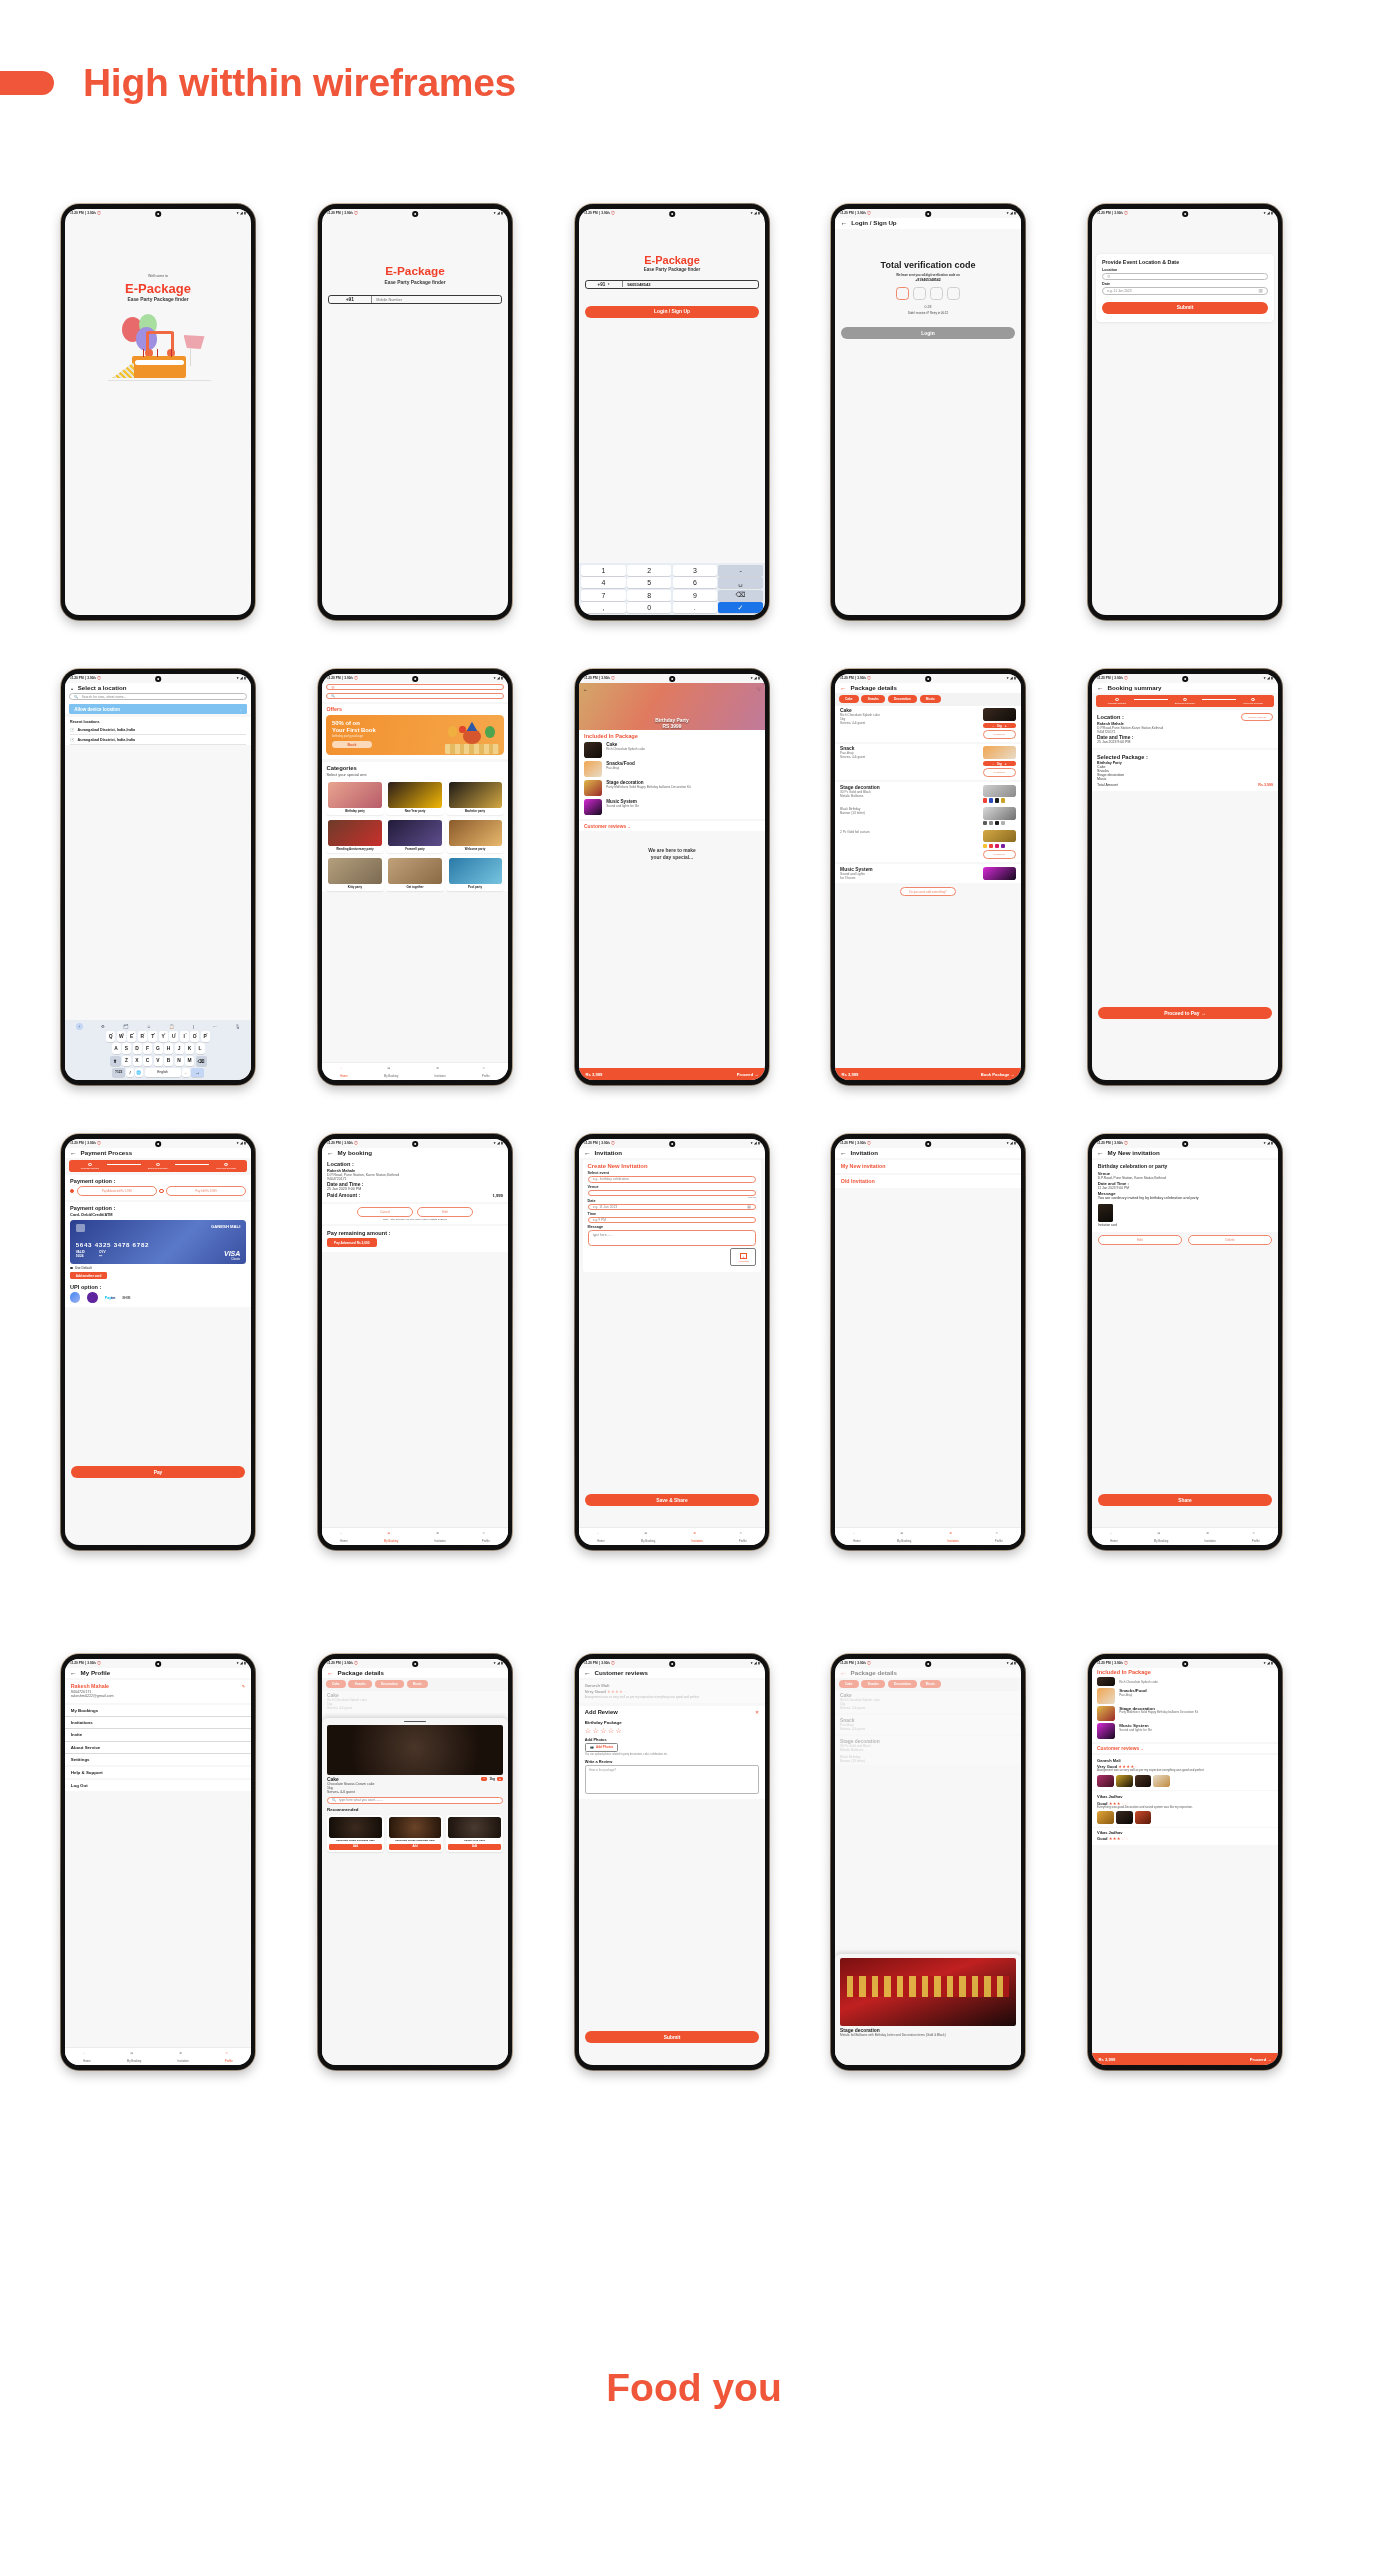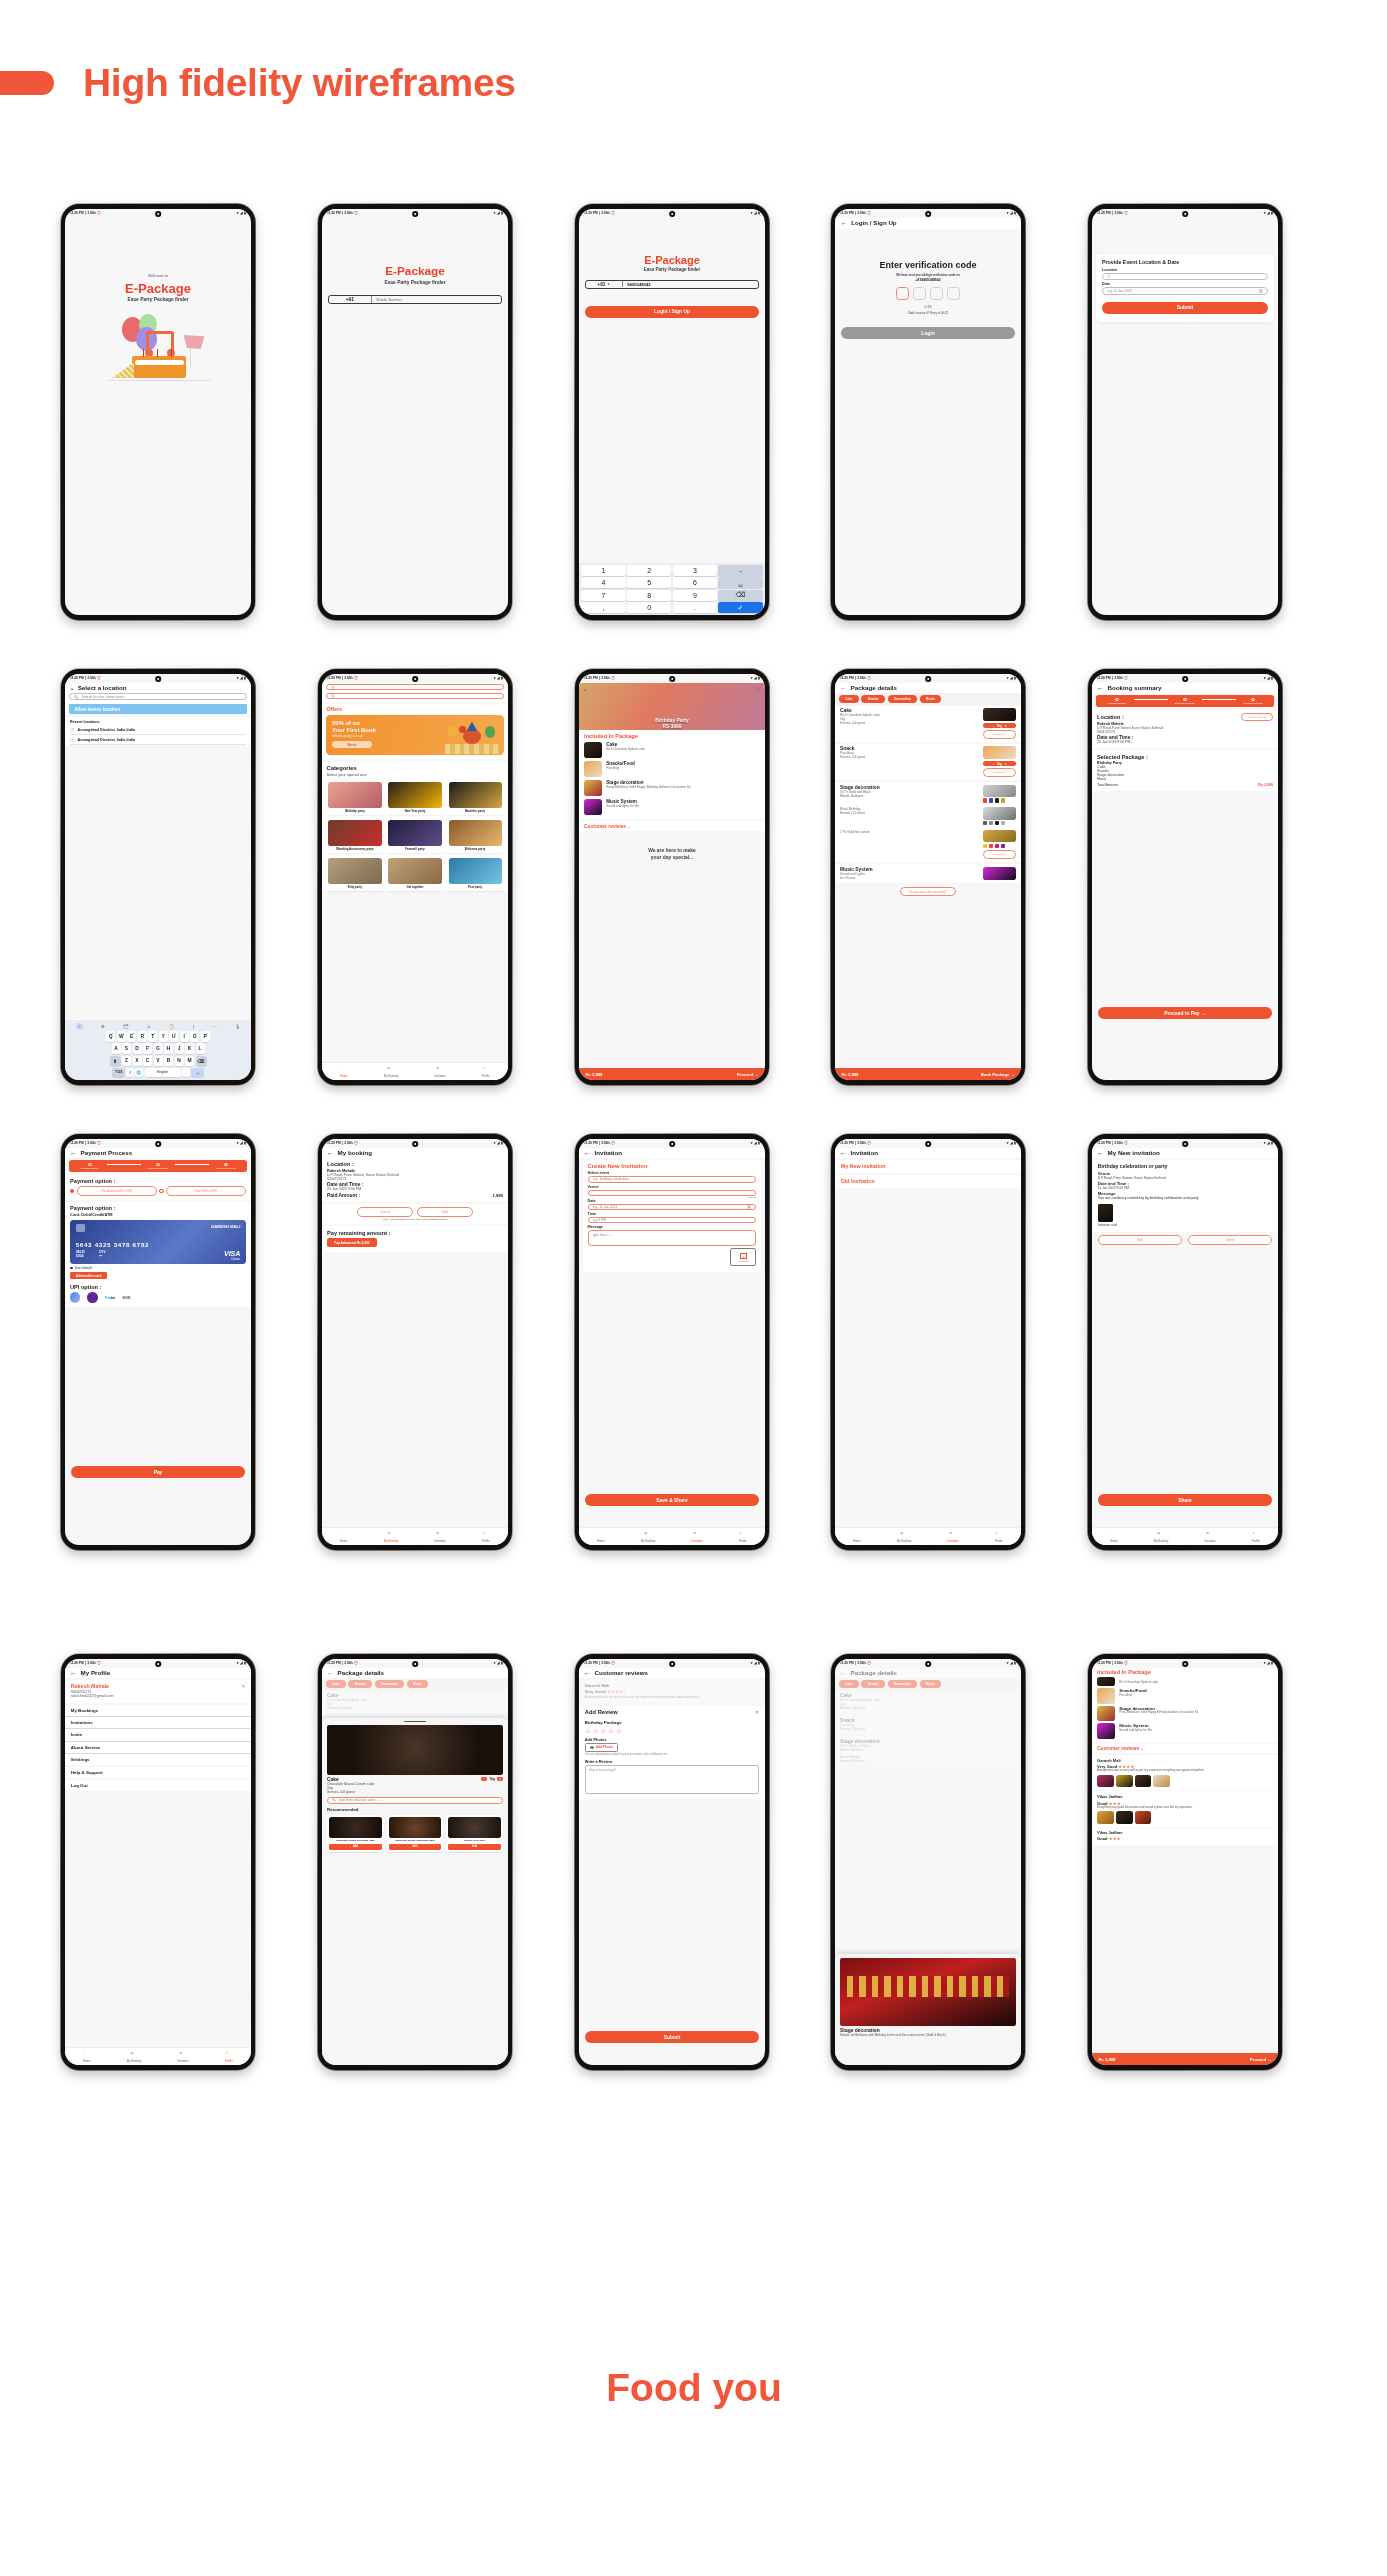--- a/index.html
+++ b/index.html
@@ -121,21 +121,21 @@
   .catimg{ width:100%;height:26px;border-radius:2.8px;display:block;margin-bottom:1.4px;}
   .otpbox{ width:13px;height:13px;border:0.7px solid #cfcfcf;border-radius:3.5px;}
   .otpbox.active{ border-color:#f0866a; }
   .swatch{ width:4.2px;height:4.2px;border-radius:1px;display:inline-block;margin-right:1.7px;}
 </style>
 </head>
 <body>
 
 <div class="page-header">
   <div class="header-bar"></div>
-  <div class="header-title">High fidelity wireframes</div>
+  <div class="header-title">High witthin wireframes</div>
 </div>
 
 <div class="grid">
 
   <div class="phone" style="left:61px; top:204px;">
     <div class="screen">
       <div class="statusbar">
         <span class="sb-left">
             <span>11.20 PM</span>
             <span>|</span>
@@ -282,21 +282,21 @@
           </span>
         <div class="notch">
             <i></i>
           </div>
       </div>
       <div class="appbar" style="padding-top:0.7px;">
         <span class="back">←</span>
         <span>Login / Sign Up</span>
       </div>
       <div style="text-align:center;padding:30.5px 7px 0;">
-        <div style="font-size:9px;font-weight:800;">Enter verification code</div>
+        <div style="font-size:9px;font-weight:800;">Total verification code</div>
         <div style="font-size:2.9px;font-weight:600;color:#3a3a3a;margin-top:3.5px;">We have sent you o4 digit verification code on</div>
         <div style="font-size:3.5px;font-weight:700;margin-top:0.7px;">+919405348542</div>
         <div style="display:flex;justify-content:center;gap:4.2px;margin-top:5.6px;">
           <div class="otpbox active"></div>
           <div class="otpbox"></div>
           <div class="otpbox"></div>
           <div class="otpbox"></div>
         </div>
         <div style="font-size:3.5px;color:#555;margin-top:4.2px;">0.28</div>
         <div style="font-size:2.9px;color:#444;margin-top:2.1px;">Didn't receive it? Retry in 00:22</div>

